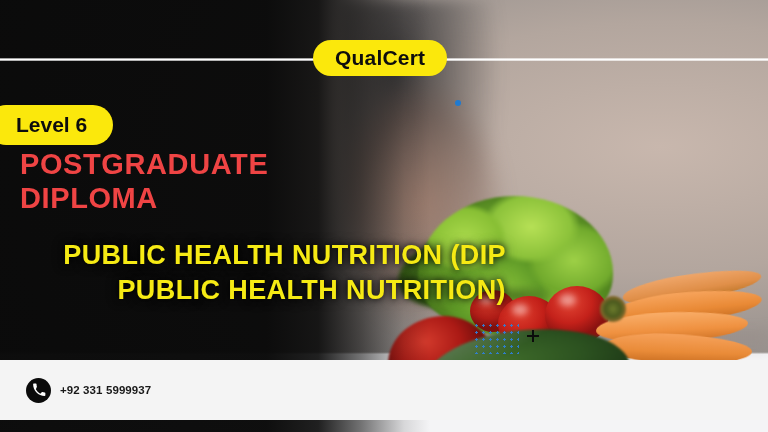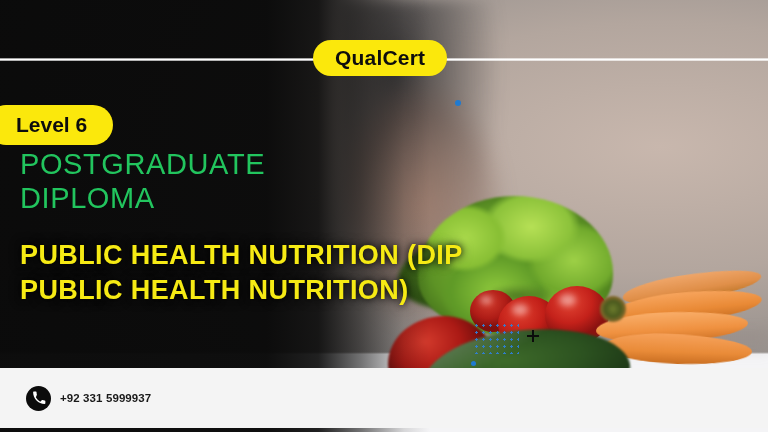--- a/index.html
+++ b/index.html
@@ -151,32 +151,33 @@
     background:#fbe80c;
     border-radius:22px;
     color:#0d0d0d;
     font-size:21px; font-weight:bold;
     line-height:1;
   }
 
   
   .title-white {
     position:absolute; left:20px; top:148px; width:400px;
-    color:#22c55e;
-    font-size:29px; font-weight:normal;
+    color:#ef4444;
+    font-size:29px; font-weight:bold;
     letter-spacing:.6px; line-height:1.17;
     text-transform:uppercase;
   }
   .title-yellow {
-    position:absolute; left:20px; top:238px; width:470px;
+    position:absolute; left:36px; top:238px; width:470px;
     color:#f6ea14;
     font-size:27px; font-weight:bold;
     letter-spacing:.4px; line-height:1.30;
     text-transform:uppercase;
     text-shadow:0 0 6px rgba(0,0,0,.85), 0 0 12px rgba(0,0,0,.6);
+    text-align:right;
   }
 
   
   .dot-blue {
     position:absolute; width:6px; height:6px; border-radius:50%;
     background:#1f7ad0;
   }
   .d1 { left:455px; top:100px; }
   .d2 { left:471px; top:361px; width:5px; height:5px; }
   .dot-grid {
@@ -190,21 +191,21 @@
     position:absolute; left:527px; top:330px; width:12px; height:12px;
   }
   .plus-mark::before, .plus-mark::after {
     content:""; position:absolute; background:#0c0c0c;
   }
   .plus-mark::before { left:5px; top:0; width:2px; height:12px; }
   .plus-mark::after  { left:0; top:5px; width:12px; height:2px; }
 
   
   .footer {
-    position:absolute; left:0; right:0; bottom:4px; height:60px;
+    position:absolute; left:0; right:0; bottom:12px; height:60px;
     background:#f4f4f4;
     display:flex; align-items:center;
   }
   .contact {
     display:flex; align-items:center; gap:9px;
     color:#191919; font-size:11.5px; font-weight:bold;
     letter-spacing:.1px; white-space:nowrap;
   }
   .c-phone   { margin-left:26px; }
   .c-email   { margin-left:44px; }

